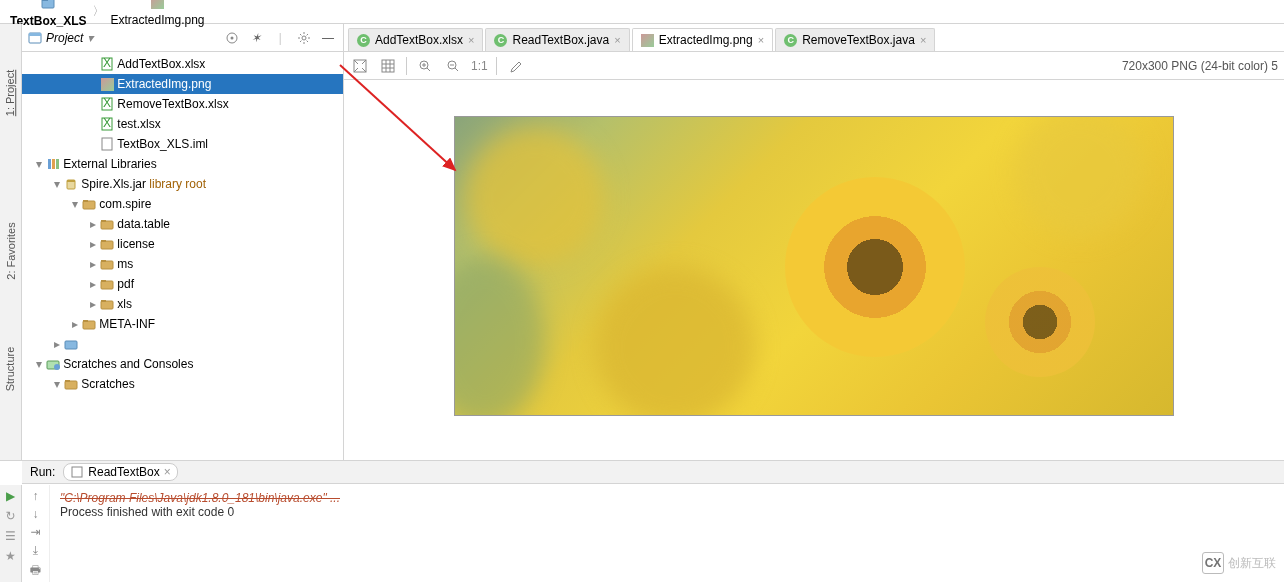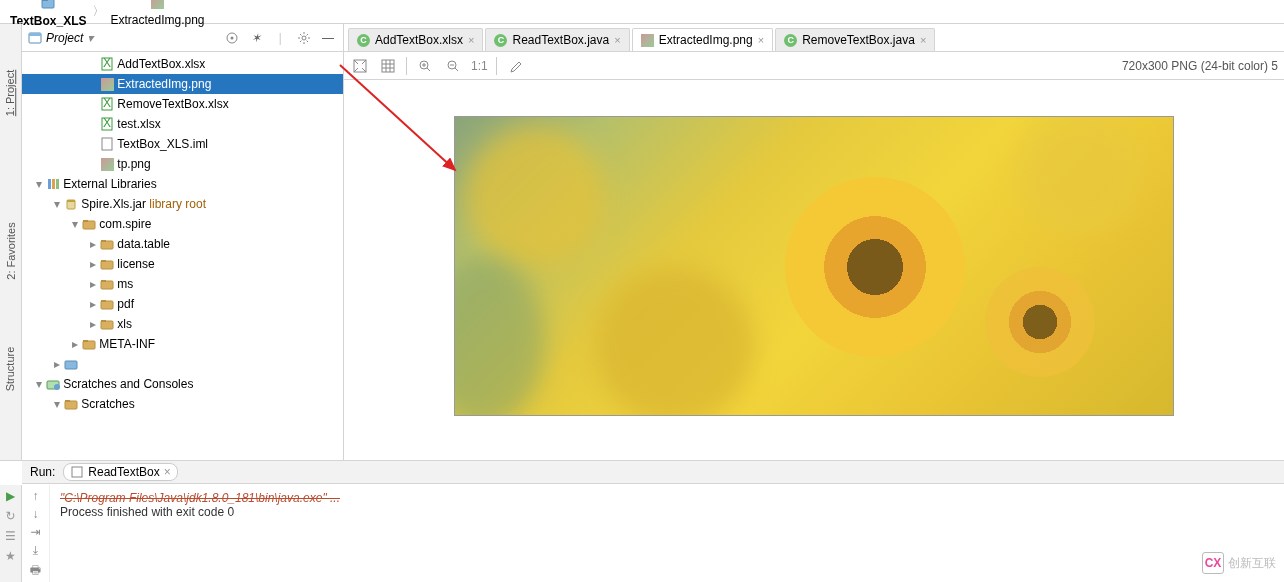--- a/index.html
+++ b/index.html
@@ -60,21 +60,21 @@
 .run-body { display: flex; flex: 1; margin-top: 24px; width: 100%; }
 .run-left-tools { width: 22px; background: #f2f2f2; border-right: 1px solid #d4d4d4; display: flex; flex-direction: column; align-items: center; padding-top: 4px; gap: 6px; }
 .run-left-tools .play { color: #4a9e4a; }
 .run-inner-tools { width: 28px; display: flex; flex-direction: column; align-items: center; padding-top: 4px; gap: 4px; border-right: 1px solid #eee; }
 .console { flex: 1; padding: 6px 10px; font-family: "Courier New", monospace; font-size: 12px; }
 .console .cmd-line { color: #b84c2e; font-style: italic; text-decoration: line-through; }
 .console .red-box { border: 2px solid #d22; padding: 4px 8px; margin: 4px 0; display: inline-block; min-width: 520px; }
 .console .finished { color: #333; }
 
 .watermark { position: absolute; right: 8px; bottom: 8px; color: #bbb; font-size: 11px; display: flex; align-items: center; gap: 4px; }
-.watermark .wm-ico { width: 22px; height: 22px; border: 1px solid #bbb; border-radius: 3px; display: flex; align-items: center; justify-content: center; font-weight: bold; color: #ec4899; }
+.watermark .wm-ico { width: 22px; height: 22px; border: 1px solid #bbb; border-radius: 3px; display: flex; align-items: center; justify-content: center; font-weight: bold; color: #737373; }
 
 svg { display: block; }
 </style>
 </head>
 <body>
 
 <div class="breadcrumb">
   <span class="crumb">
     <span class="fico">
       <svg width="14" height="14" viewBox="0 0 14 14">
@@ -168,27 +168,20 @@
         </div>
         <div class="tree-row" style="padding-left: 64px;">
           <span class="arrow"></span>
           <span class="fico">
             <svg width="14" height="14" viewBox="0 0 14 14">
               <rect x="2" y="1" width="10" height="12" fill="#fff" stroke="#888"></rect>
             </svg>
           </span>
           <span class="tree-label">&nbsp;TextBox_XLS.iml</span>
         </div>
-        <div class="tree-row" style="padding-left: 64px;">
-          <span class="arrow"></span>
-          <span class="fico">
-            <span class="ic-img"></span>
-          </span>
-          <span class="tree-label">&nbsp;tp.png</span>
-        </div>
         <div class="tree-row" style="padding-left: 10px;">
           <span class="arrow">▾</span>
           <span class="fico">
             <svg width="14" height="14" viewBox="0 0 14 14">
               <rect x="2" y="2" width="3" height="10" fill="#6aa0d6"></rect>
               <rect x="6" y="2" width="3" height="10" fill="#e0a050"></rect>
               <rect x="10" y="2" width="3" height="10" fill="#8ac080"></rect>
             </svg>
           </span>
           <span class="tree-label">&nbsp;External Libraries</span>

